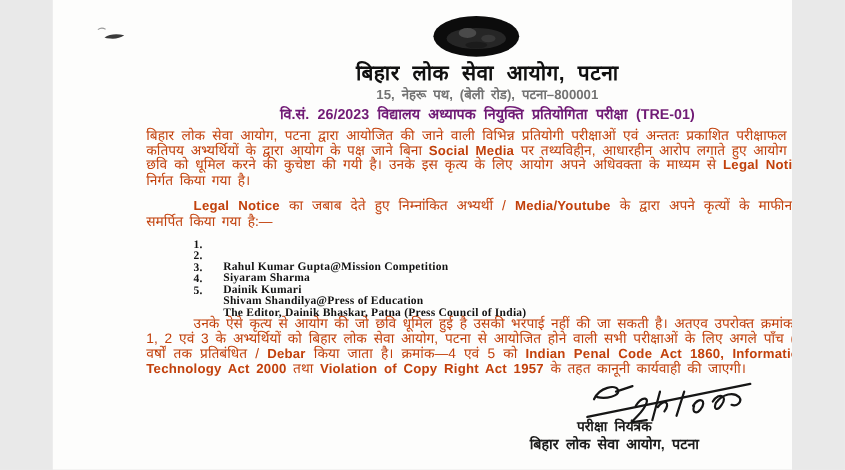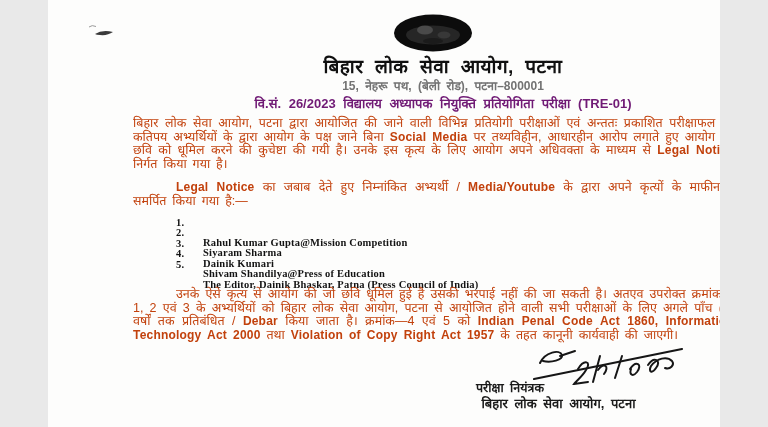--- a/index.html
+++ b/index.html
@@ -55,21 +55,21 @@
     font-weight:700; font-size:10.5px; color:#131313;
     letter-spacing:.2px;
   }
   .list-row { display:flex; height:10.4px; line-height:10.4px; }
   .list-num { width:27px; flex:0 0 27px; }
   .list-text { flex:1; white-space:nowrap;margin-top:20px; }
 
   
   .sig-scribble { left:482px; top:343px; width:158px; height:42px; }
   .sig-title {
-    top:379px; left:428px; width:165px; text-align:left;
+    top:379px; left:428px; width:165px; text-align:center;
     font-size:12.5px; font-weight:600; word-spacing:3px; color:#1a1a1a;
   }
   .sig-org {
     top:394px; left:403px; width:215px; text-align:center;
     font-size:13px; font-weight:600; word-spacing:3px; color:#1a1a1a;
   }
 </style>
 </head>
 <body>
 

